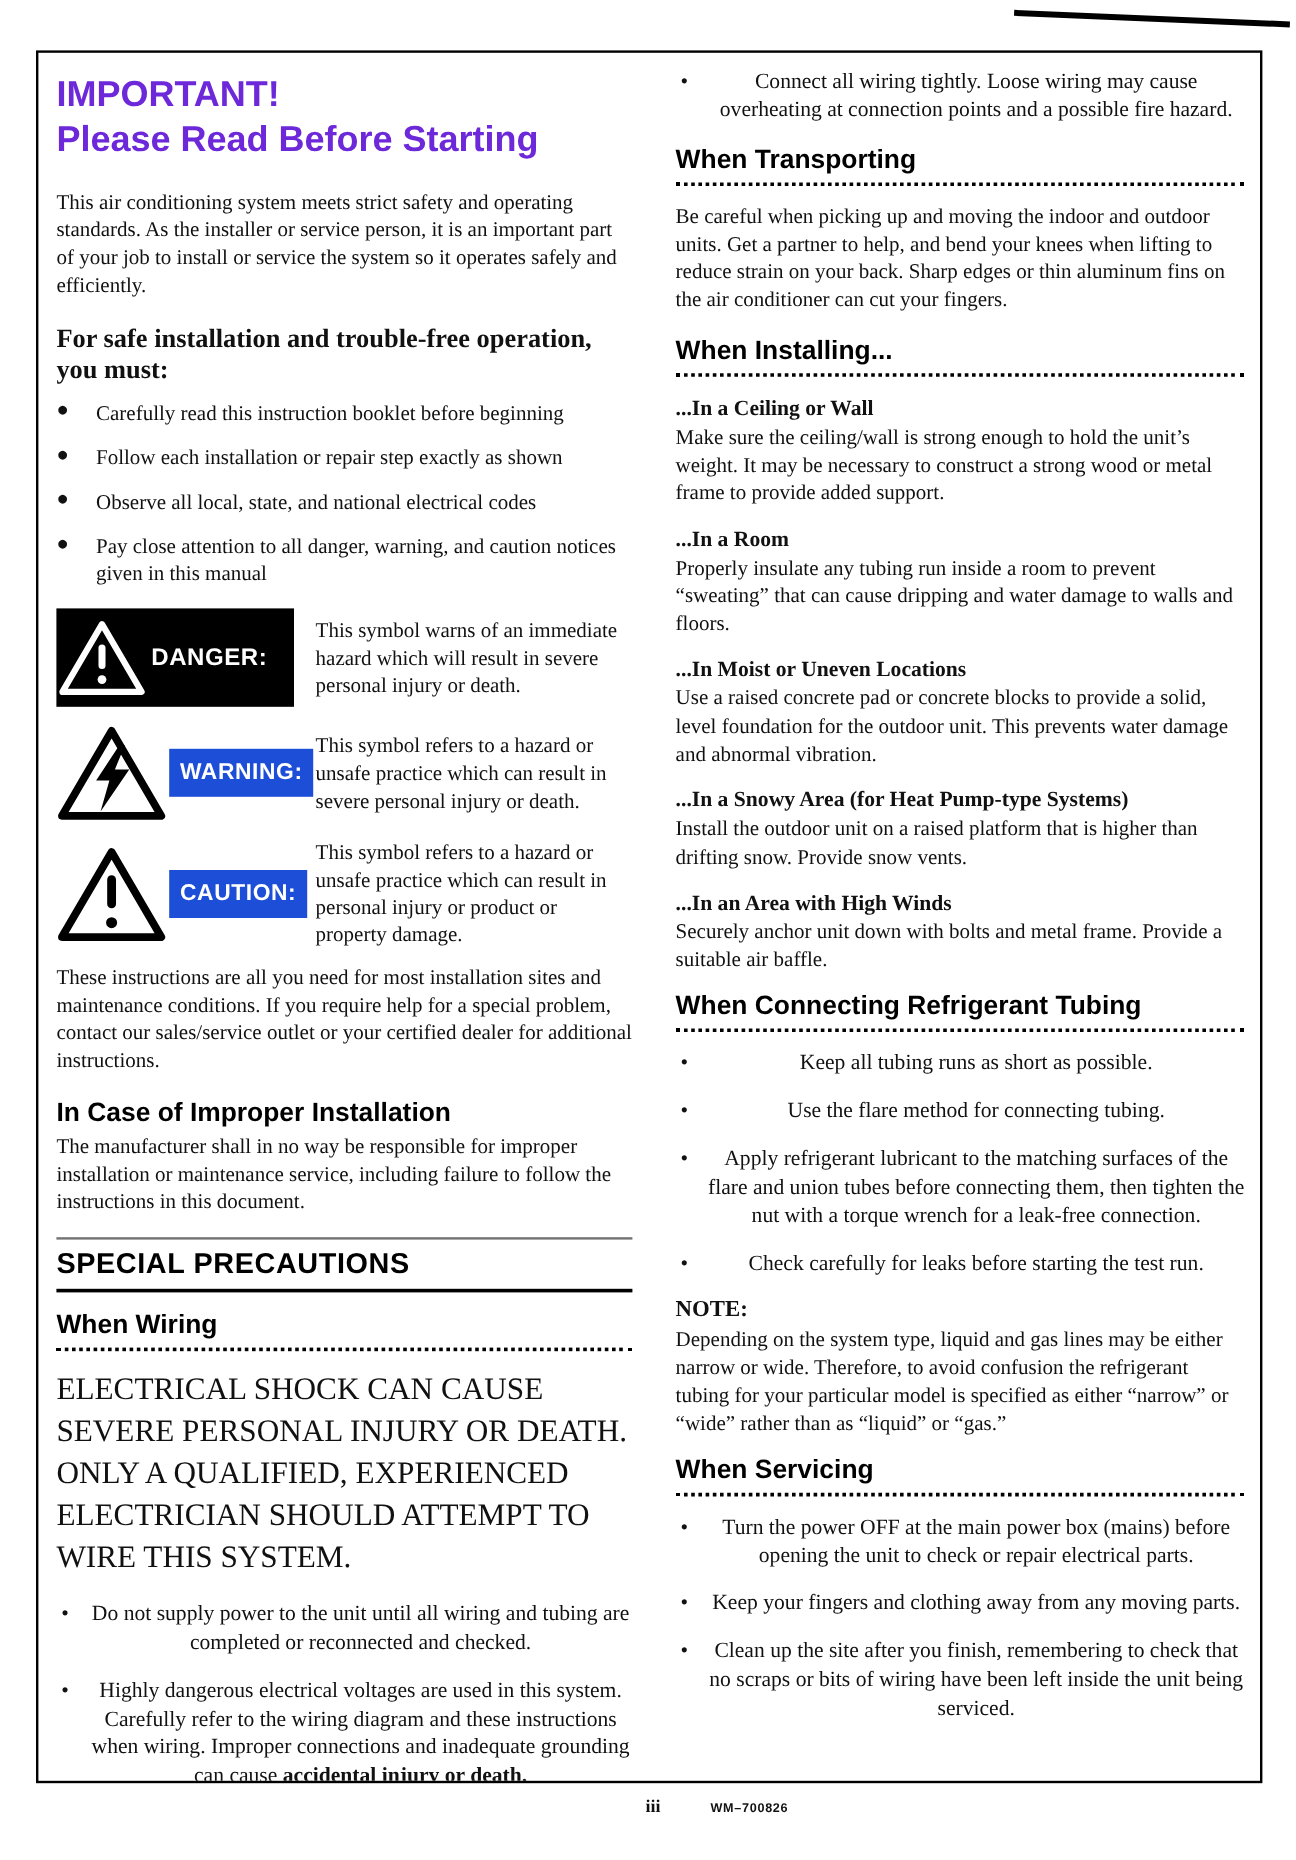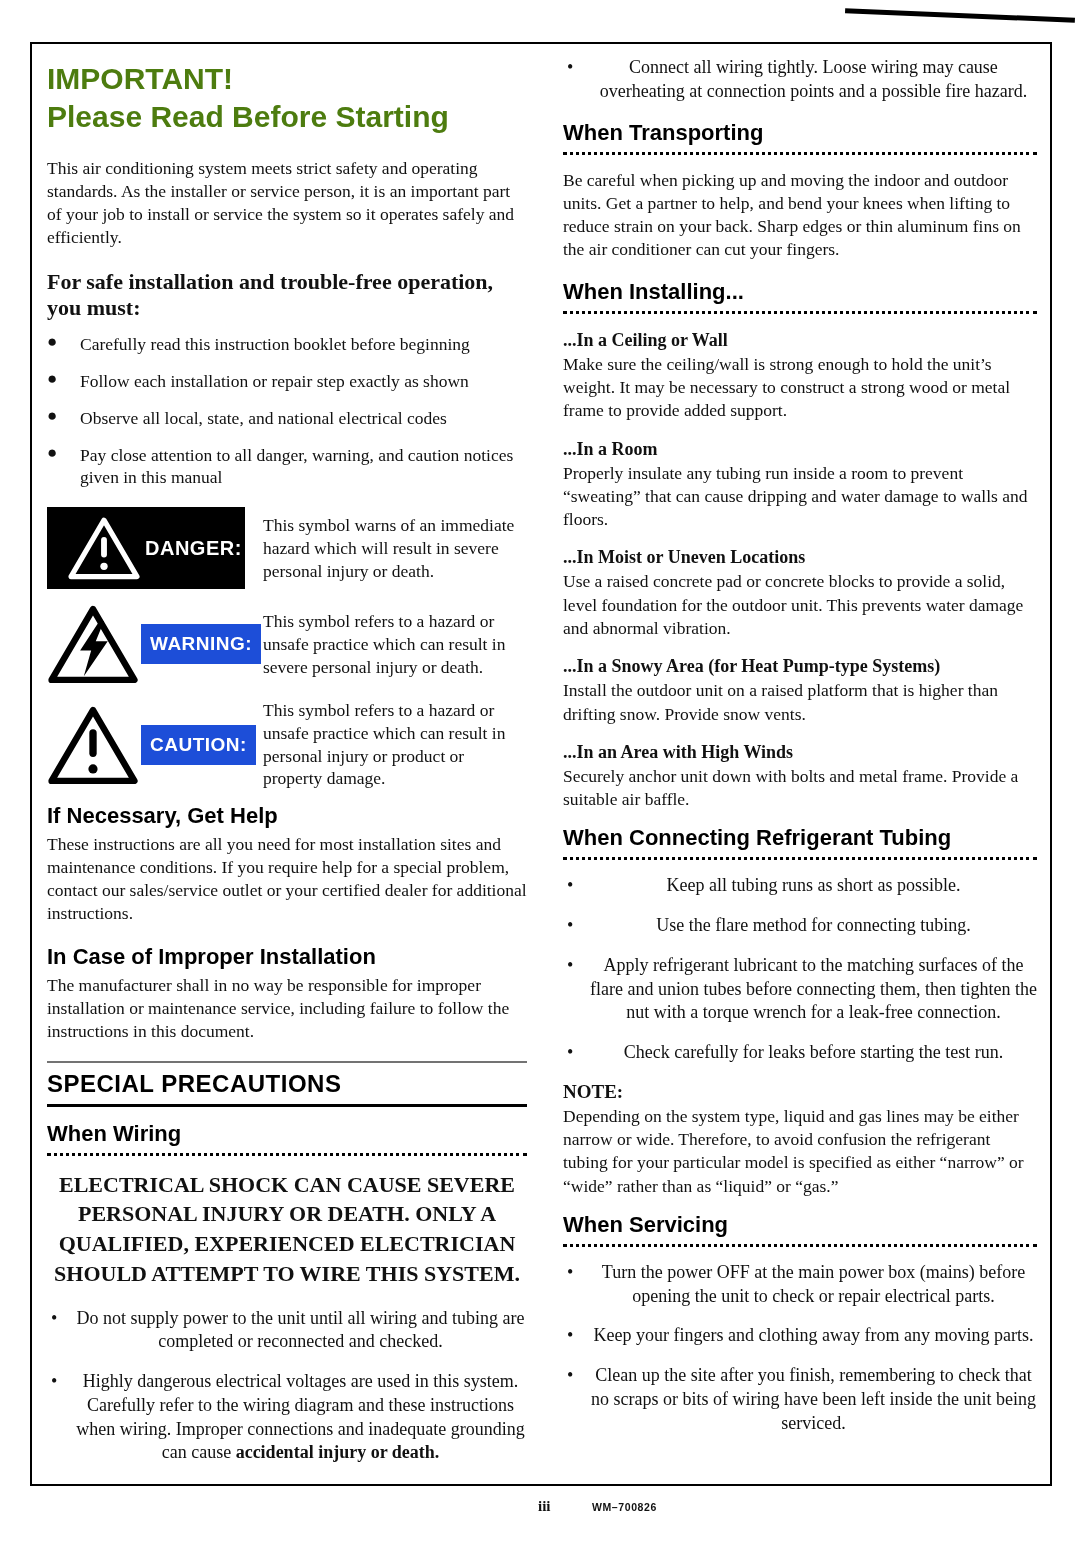--- a/index.html
+++ b/index.html
@@ -13,50 +13,50 @@
     position:absolute;left:30px;top:42px;width:1022px;height:1444px;
     border:2px solid #000;box-sizing:border-box;
     padding:12px 16px 0 15px;display:flex;gap:36px;overflow:hidden;
   }
   .col{box-sizing:border-box;}
   .col-left{flex:0 0 480px;width:480px;}
   .col-right{flex:0 0 474px;width:474px;}
 
   .doc-title{
     font-family:"Liberation Sans", sans-serif;font-weight:bold;
-    font-size:30px;line-height:1.25;margin:4px 0 22px 0;color:#4d7c0f;
+    font-size:30px;line-height:1.25;margin:4px 0 22px 0;color:#6d28d9;
   }
   .body-p{font-size:17.5px;line-height:1.32;margin:0 0 18px 0;}
   .bold-lead{font-weight:bold;font-size:22px;margin:20px 0 12px 0;}
 
   ul.big-dots{list-style:none;margin:0 0 18px 0;padding:0;}
   ul.big-dots li{position:relative;padding-left:33px;font-size:17.5px;line-height:1.3;margin-bottom:14px;}
   ul.big-dots li::before{content:"\25CF";position:absolute;left:0;top:-2px;font-size:17px;}
 
   .symbols{margin:6px 0 8px 0;}
   .sym-row{display:flex;align-items:center;margin-bottom:13px;}
   .sym-icon-cell{flex:0 0 216px;display:flex;align-items:center;}
   .sym-desc{font-size:17.5px;line-height:1.3;flex:1;}
 
-  .danger-box{width:198px;height:82px;background:#000;display:flex;align-items:center;box-sizing:border-box;padding-left:20px;}
+  .danger-box{width:198px;height:82px;background:#000;display:flex;align-items:center;box-sizing:border-box;padding-left:1px;}
   .danger-box svg{width:74px;height:66px;flex:0 0 auto;}
   .danger-label{color:#fff;font-family:"Liberation Sans",sans-serif;font-weight:bold;font-size:20px;margin-left:4px;letter-spacing:0.5px;}
 
   .tri-svg{width:92px;height:84px;flex:0 0 auto;}
   .sym-label{background:#1d4ed8;color:#fff;font-family:"Liberation Sans",sans-serif;font-weight:bold;font-size:19px;padding:9px 9px;margin-left:2px;letter-spacing:0.5px;}
 
   .h-sans{font-family:"Liberation Sans",sans-serif;font-weight:bold;font-size:22px;margin:10px 0 4px 0;color:#000;}
   .sec-h{
     font-family:"Liberation Sans",sans-serif;font-weight:bold;font-size:22px;color:#000;
     border-bottom:3px dotted #000;padding-bottom:6px;margin:14px 0 14px 0;
   }
   .special-banner{border-top:2px solid #737373;border-bottom:3px solid #000;margin:14px 0 12px 0;padding:7px 0 6px 0;}
   .special-banner h2{font-family:"Liberation Sans",sans-serif;font-weight:bold;font-size:24px;margin:0;letter-spacing:0.5px;color:#000;}
 
-  .caps-warning{font-weight:bold;font-size:22px;line-height:1.35;margin:4px 0 18px 0;text-align:center;}
+  .caps-warning{font-weight:normal;font-size:26px;line-height:1.35;margin:4px 0 18px 0;}
 
   ul.small-dots{list-style:none;margin:0;padding:0;}
   ul.small-dots li{position:relative;padding-left:27px;font-size:18px;line-height:1.32;margin-bottom:16px;text-align:center;}
   ul.small-dots li::before{content:"\2022";position:absolute;left:4px;top:0;}
 
   .sub-h{font-weight:bold;font-size:18px;margin:16px 0 2px 0;}
   .sub-p{font-size:17.5px;line-height:1.33;margin:0 0 6px 0;}
   .note-label{font-weight:bold;font-size:19px;margin:2px 0 0 0;}
   .note-p{font-size:17.5px;line-height:1.33;margin:2px 0 10px 0;}
 
@@ -122,21 +122,20 @@
               <rect x="46" y="28" width="8" height="30" rx="4" fill="#000"></rect>
               <circle cx="50" cy="71" r="5" fill="#000"></circle>
             </svg>
             <span class="sym-label">CAUTION:</span>
           </div>
           <div class="sym-desc">This symbol refers to a hazard or unsafe practice which can result in personal injury or product or property damage.</div>
         </div>
 
       </div>
 
-      <h3 class="h-sans">If Necessary, Get Help</h3>
       <p class="body-p">These instructions are all you need for most installation sites and maintenance conditions. If you require help for a special problem, contact our sales/service outlet or your certified dealer for additional instructions.</p>
 
       <h3 class="h-sans">In Case of Improper Installation</h3>
       <p class="body-p">The manufacturer shall in no way be responsible for improper installation or maintenance service, including failure to follow the instructions in this document.</p>
 
       <div class="special-banner">
         <h2>SPECIAL PRECAUTIONS</h2>
       </div>
 
       <div class="sec-h">When Wiring</div>

